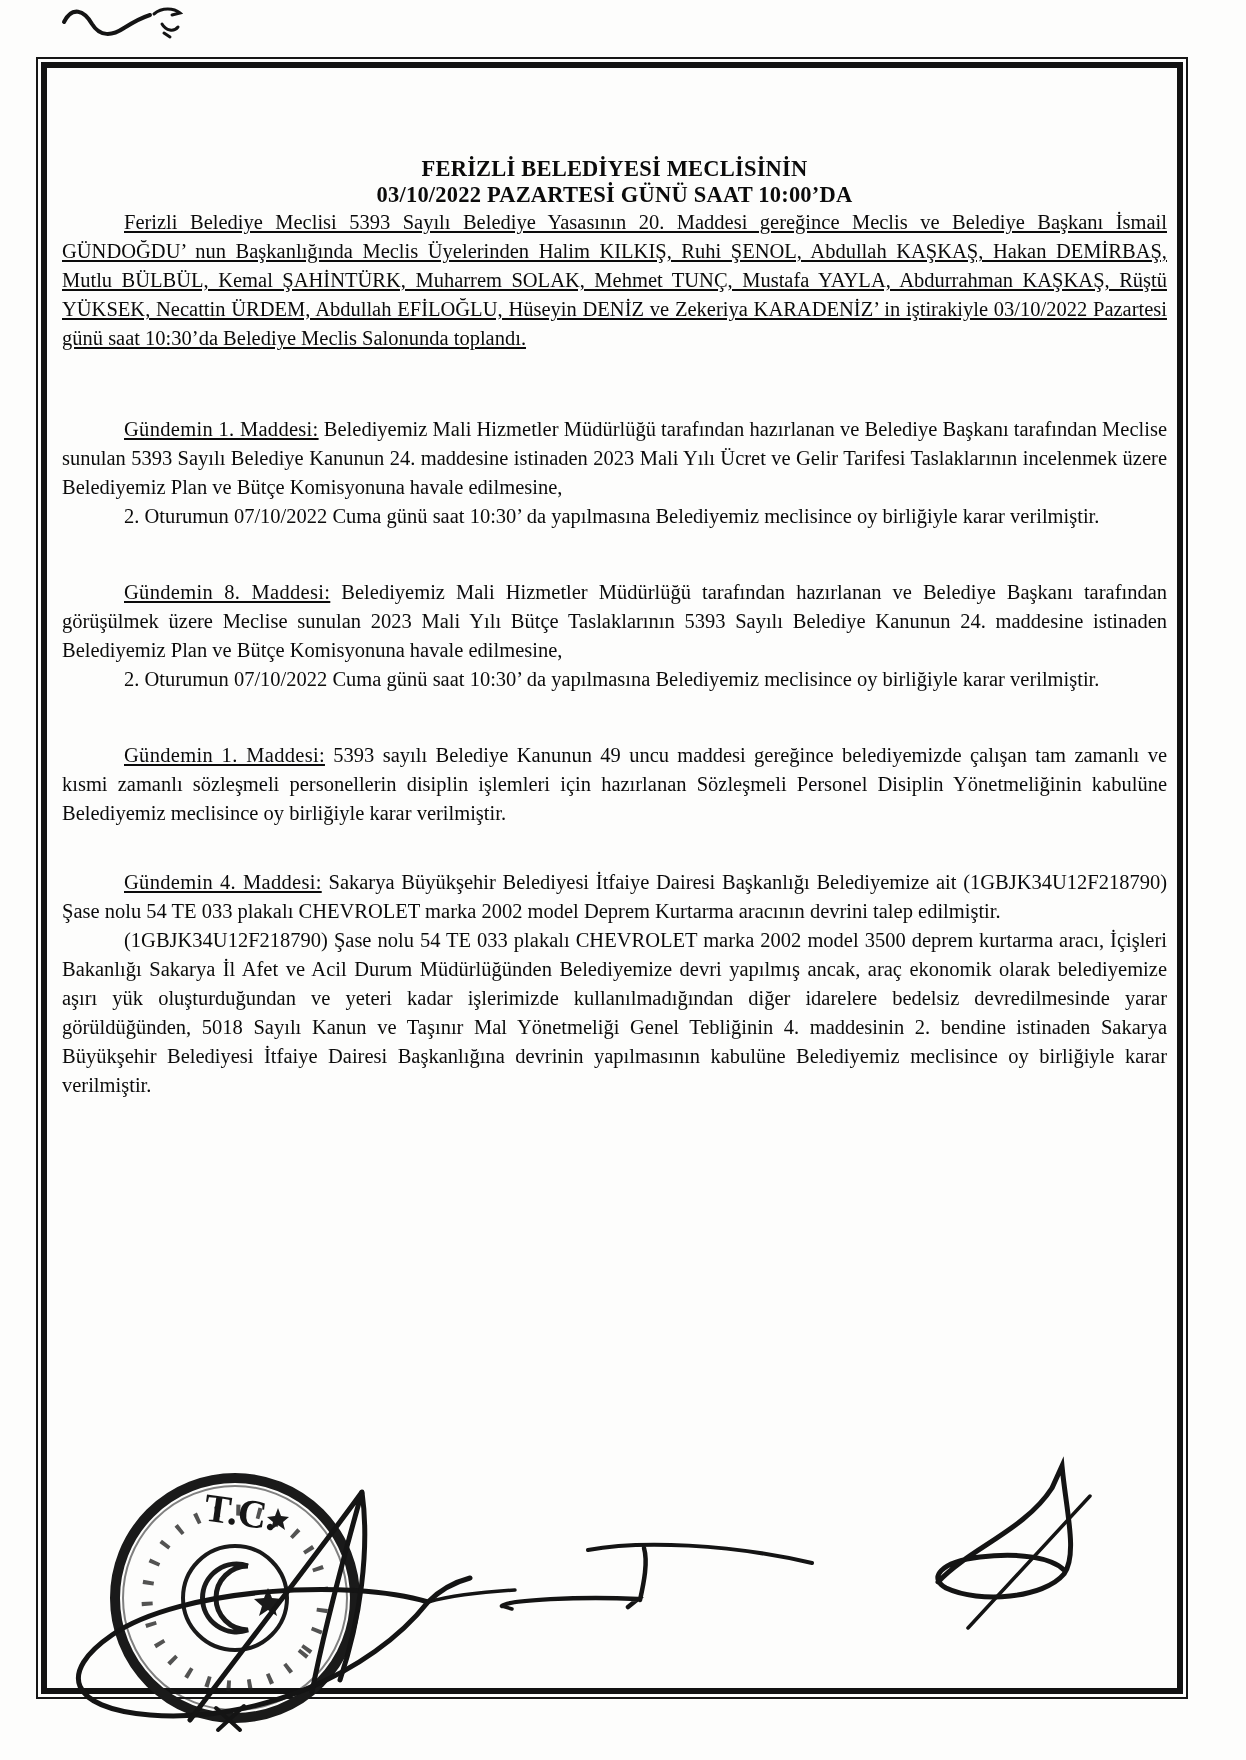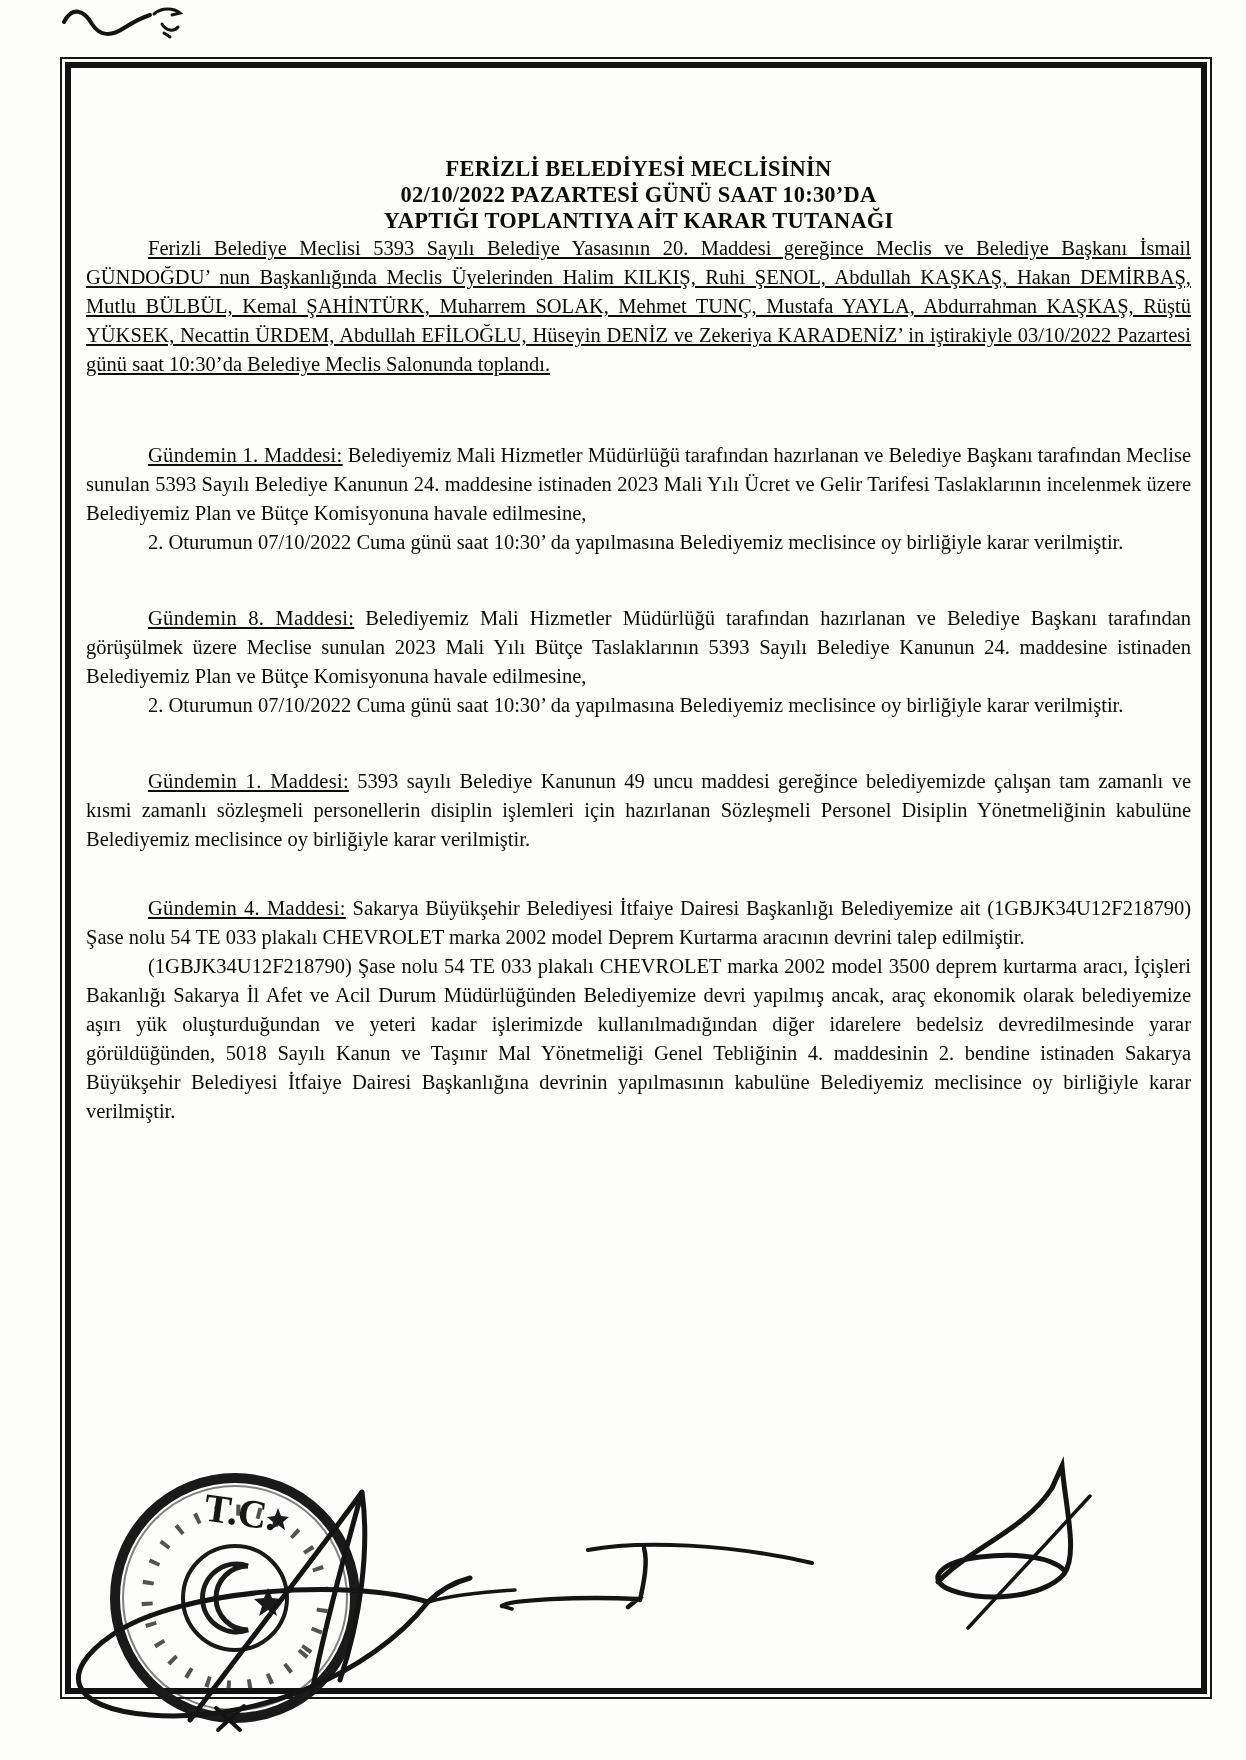--- a/index.html
+++ b/index.html
@@ -10,21 +10,20 @@
     font-family:"Liberation Serif", serif;
     color:#0b0b0b;
     overflow:hidden;
   }
   .page-frame {
     position:absolute; left:36px; top:57px;
     width:1152px; height:1642px;
     border:2px solid #161616;
     box-sizing:border-box;
     padding:3px;
-    margin-left:24px;
   }
   .page-frame-inner {
     width:100%; height:100%;
     border:6px solid #121212;
     box-sizing:border-box;
     position:relative;
   }
   .content {
     position:absolute; left:15px; top:0; width:1105px;
   }
@@ -80,22 +79,21 @@
   <path class="ink" stroke-width="3" d="M96 12 c 8 -7 20 -6 26 -1 l -8 2"></path>
   <path class="ink" stroke-width="3" d="M104 22 c 4 7 12 8 16 3 m -14 6 l 6 4"></path>
 </svg>
 
 <div class="page-frame">
   <div class="page-frame-inner">
     <div class="content">
 
       <div class="doc-title">
         <div>FERİZLİ BELEDİYESİ MECLİSİNİN</div>
-        <div>02/10/2022 PAZARTESİ GÜNÜ SAAT 10:30’DA</div>
-        <div>YAPTIĞI TOPLANTIYA AİT KARAR TUTANAĞI</div>
+        <div>03/10/2022 PAZARTESİ GÜNÜ SAAT 10:00’DA</div>
       </div>
 
       <p class="body-par intro">Ferizli Belediye Meclisi 5393 Sayılı Belediye Yasasının 20. Maddesi gereğince Meclis ve Belediye Başkanı İsmail GÜNDOĞDU’ nun Başkanlığında Meclis Üyelerinden Halim KILKIŞ, Ruhi ŞENOL, Abdullah KAŞKAŞ, Hakan DEMİRBAŞ, Mutlu BÜLBÜL, Kemal ŞAHİNTÜRK, Muharrem SOLAK, Mehmet TUNÇ, Mustafa YAYLA, Abdurrahman KAŞKAŞ, Rüştü YÜKSEK, Necattin ÜRDEM, Abdullah EFİLOĞLU, Hüseyin DENİZ ve Zekeriya KARADENİZ’ in iştirakiyle 03/10/2022 Pazartesi günü saat 10:30’da Belediye Meclis Salonunda toplandı.</p>
 
 
       <div class="agenda-item gap-1">
         <p class="body-par">
           <span class="item-heading">Gündemin 1. Maddesi:</span>
           <span>Belediyemiz Mali Hizmetler Müdürlüğü tarafından hazırlanan ve Belediye Başkanı tarafından Meclise sunulan 5393 Sayılı Belediye Kanunun 24. maddesine istinaden 2023 Mali Yılı Ücret ve Gelir Tarifesi Taslaklarının incelenmek üzere Belediyemiz Plan ve Bütçe Komisyonuna havale edilmesine,</span>
         </p>

